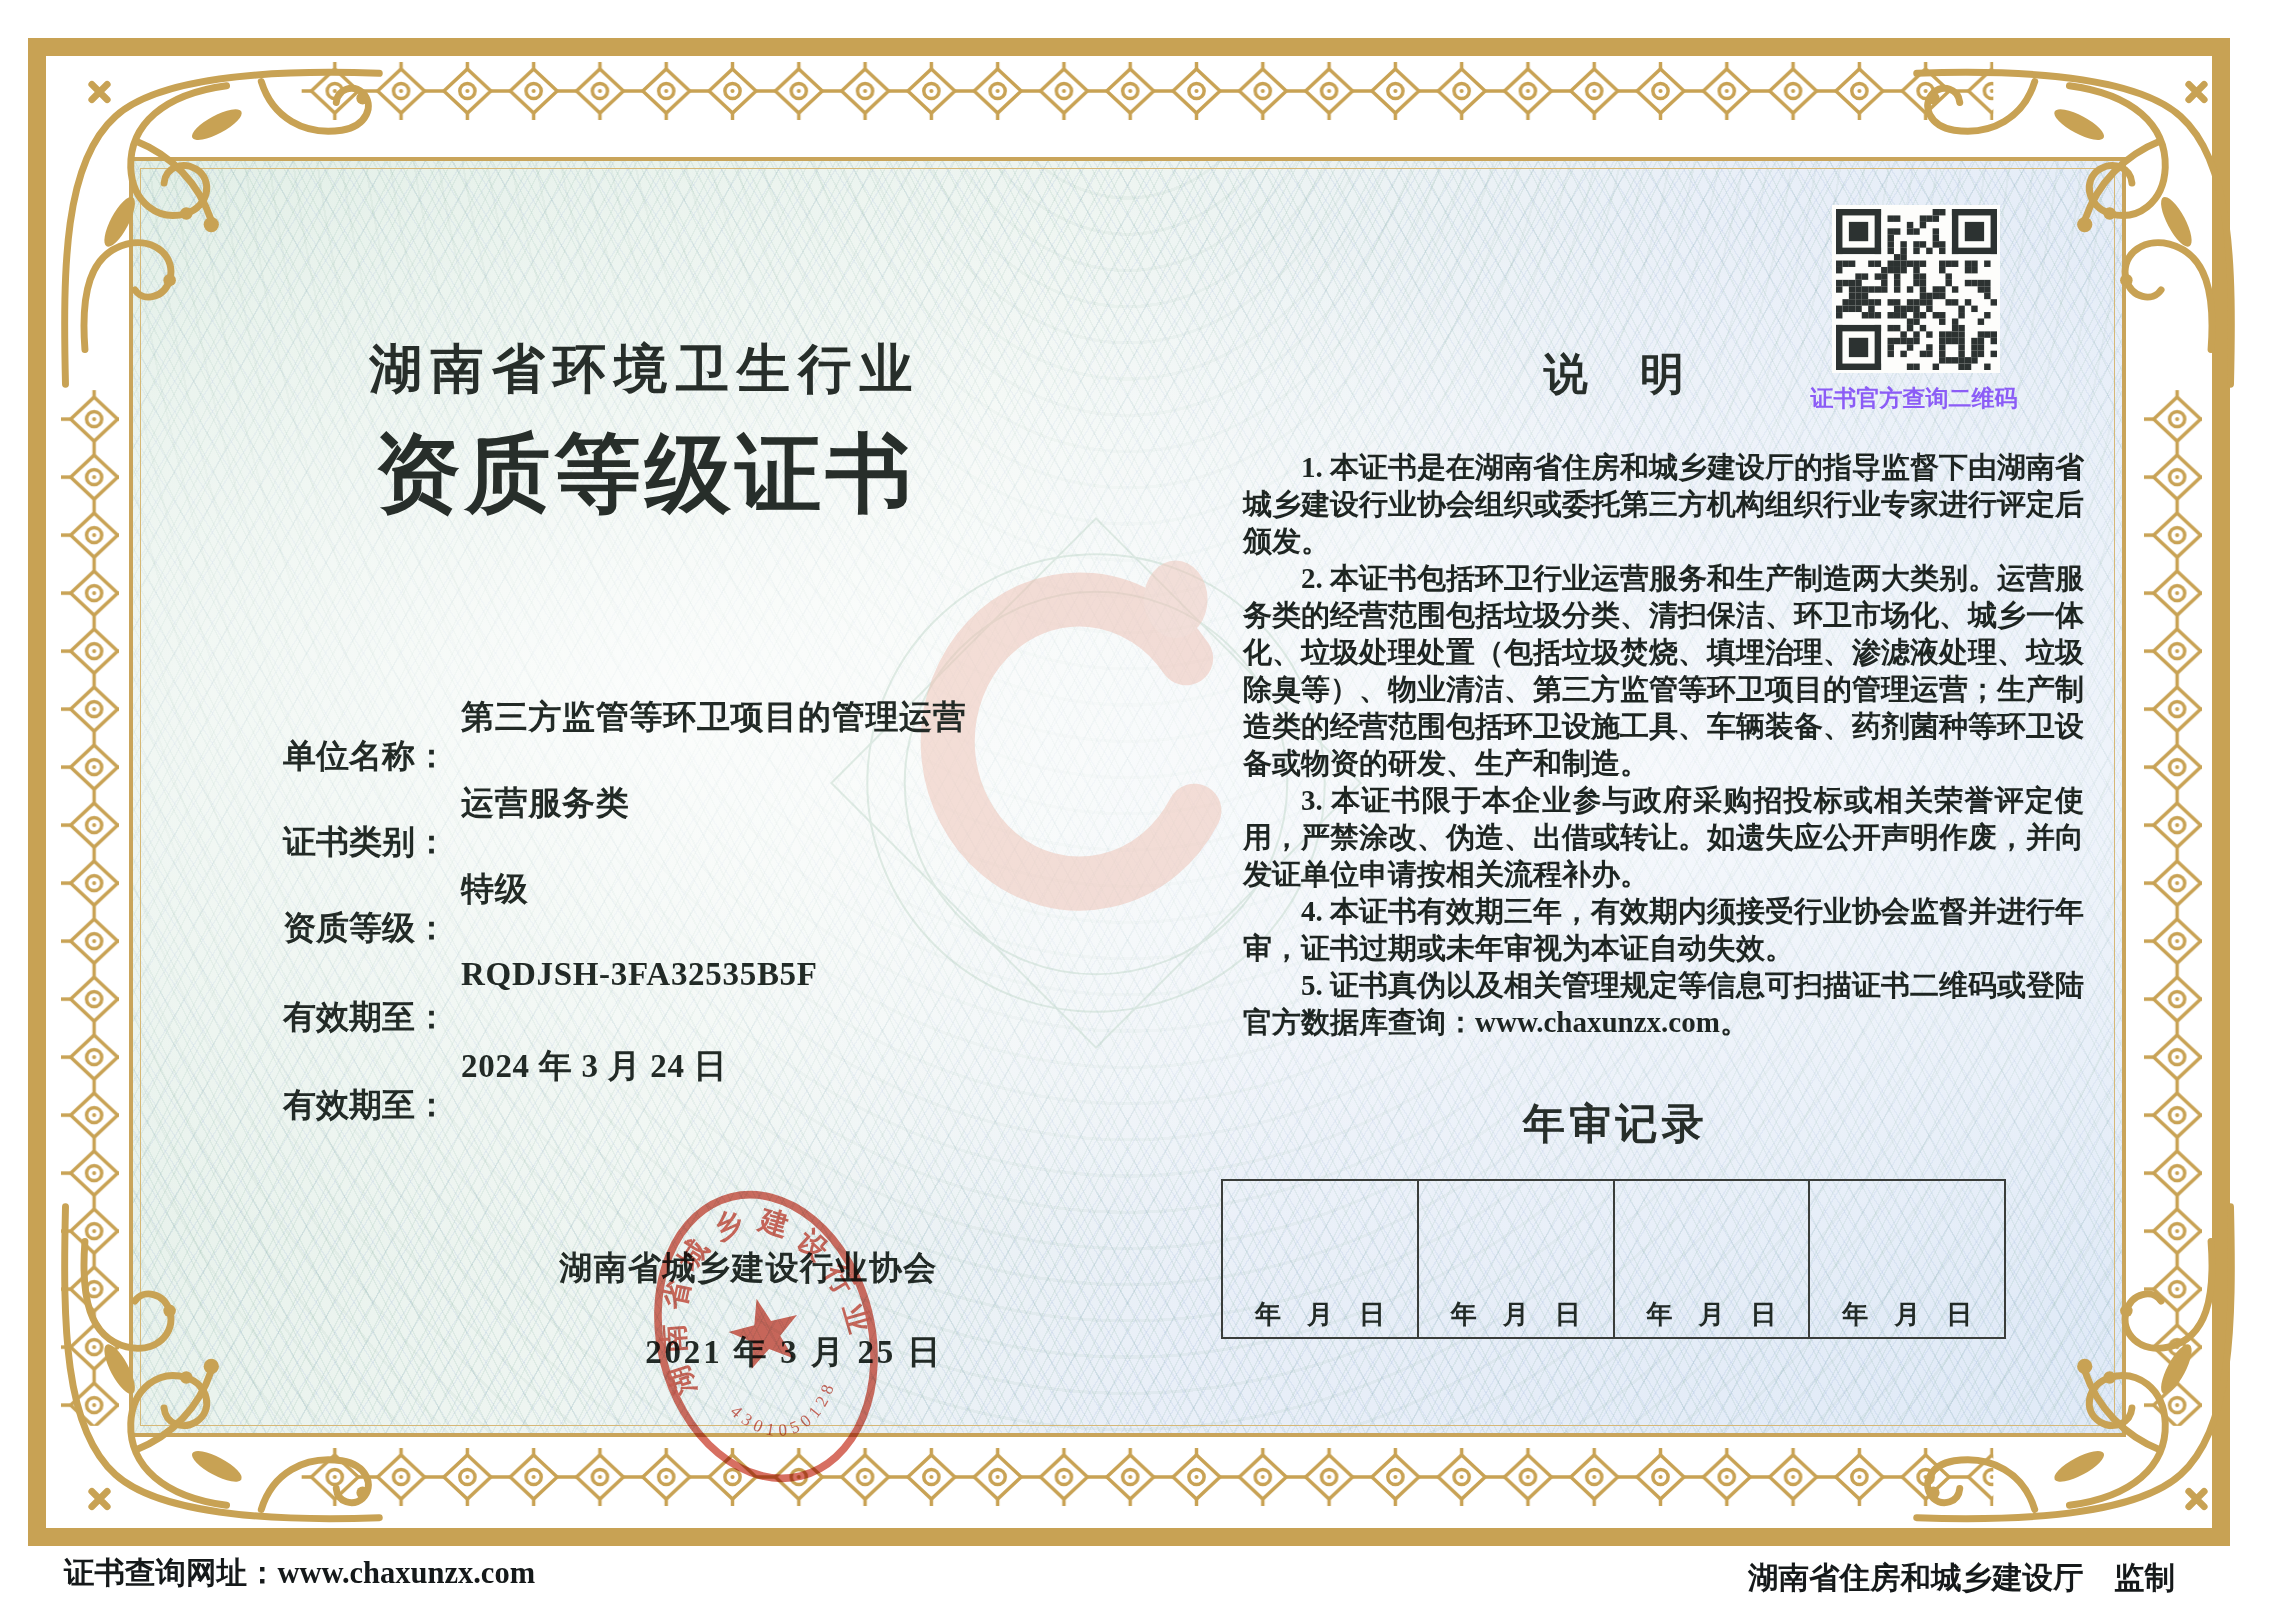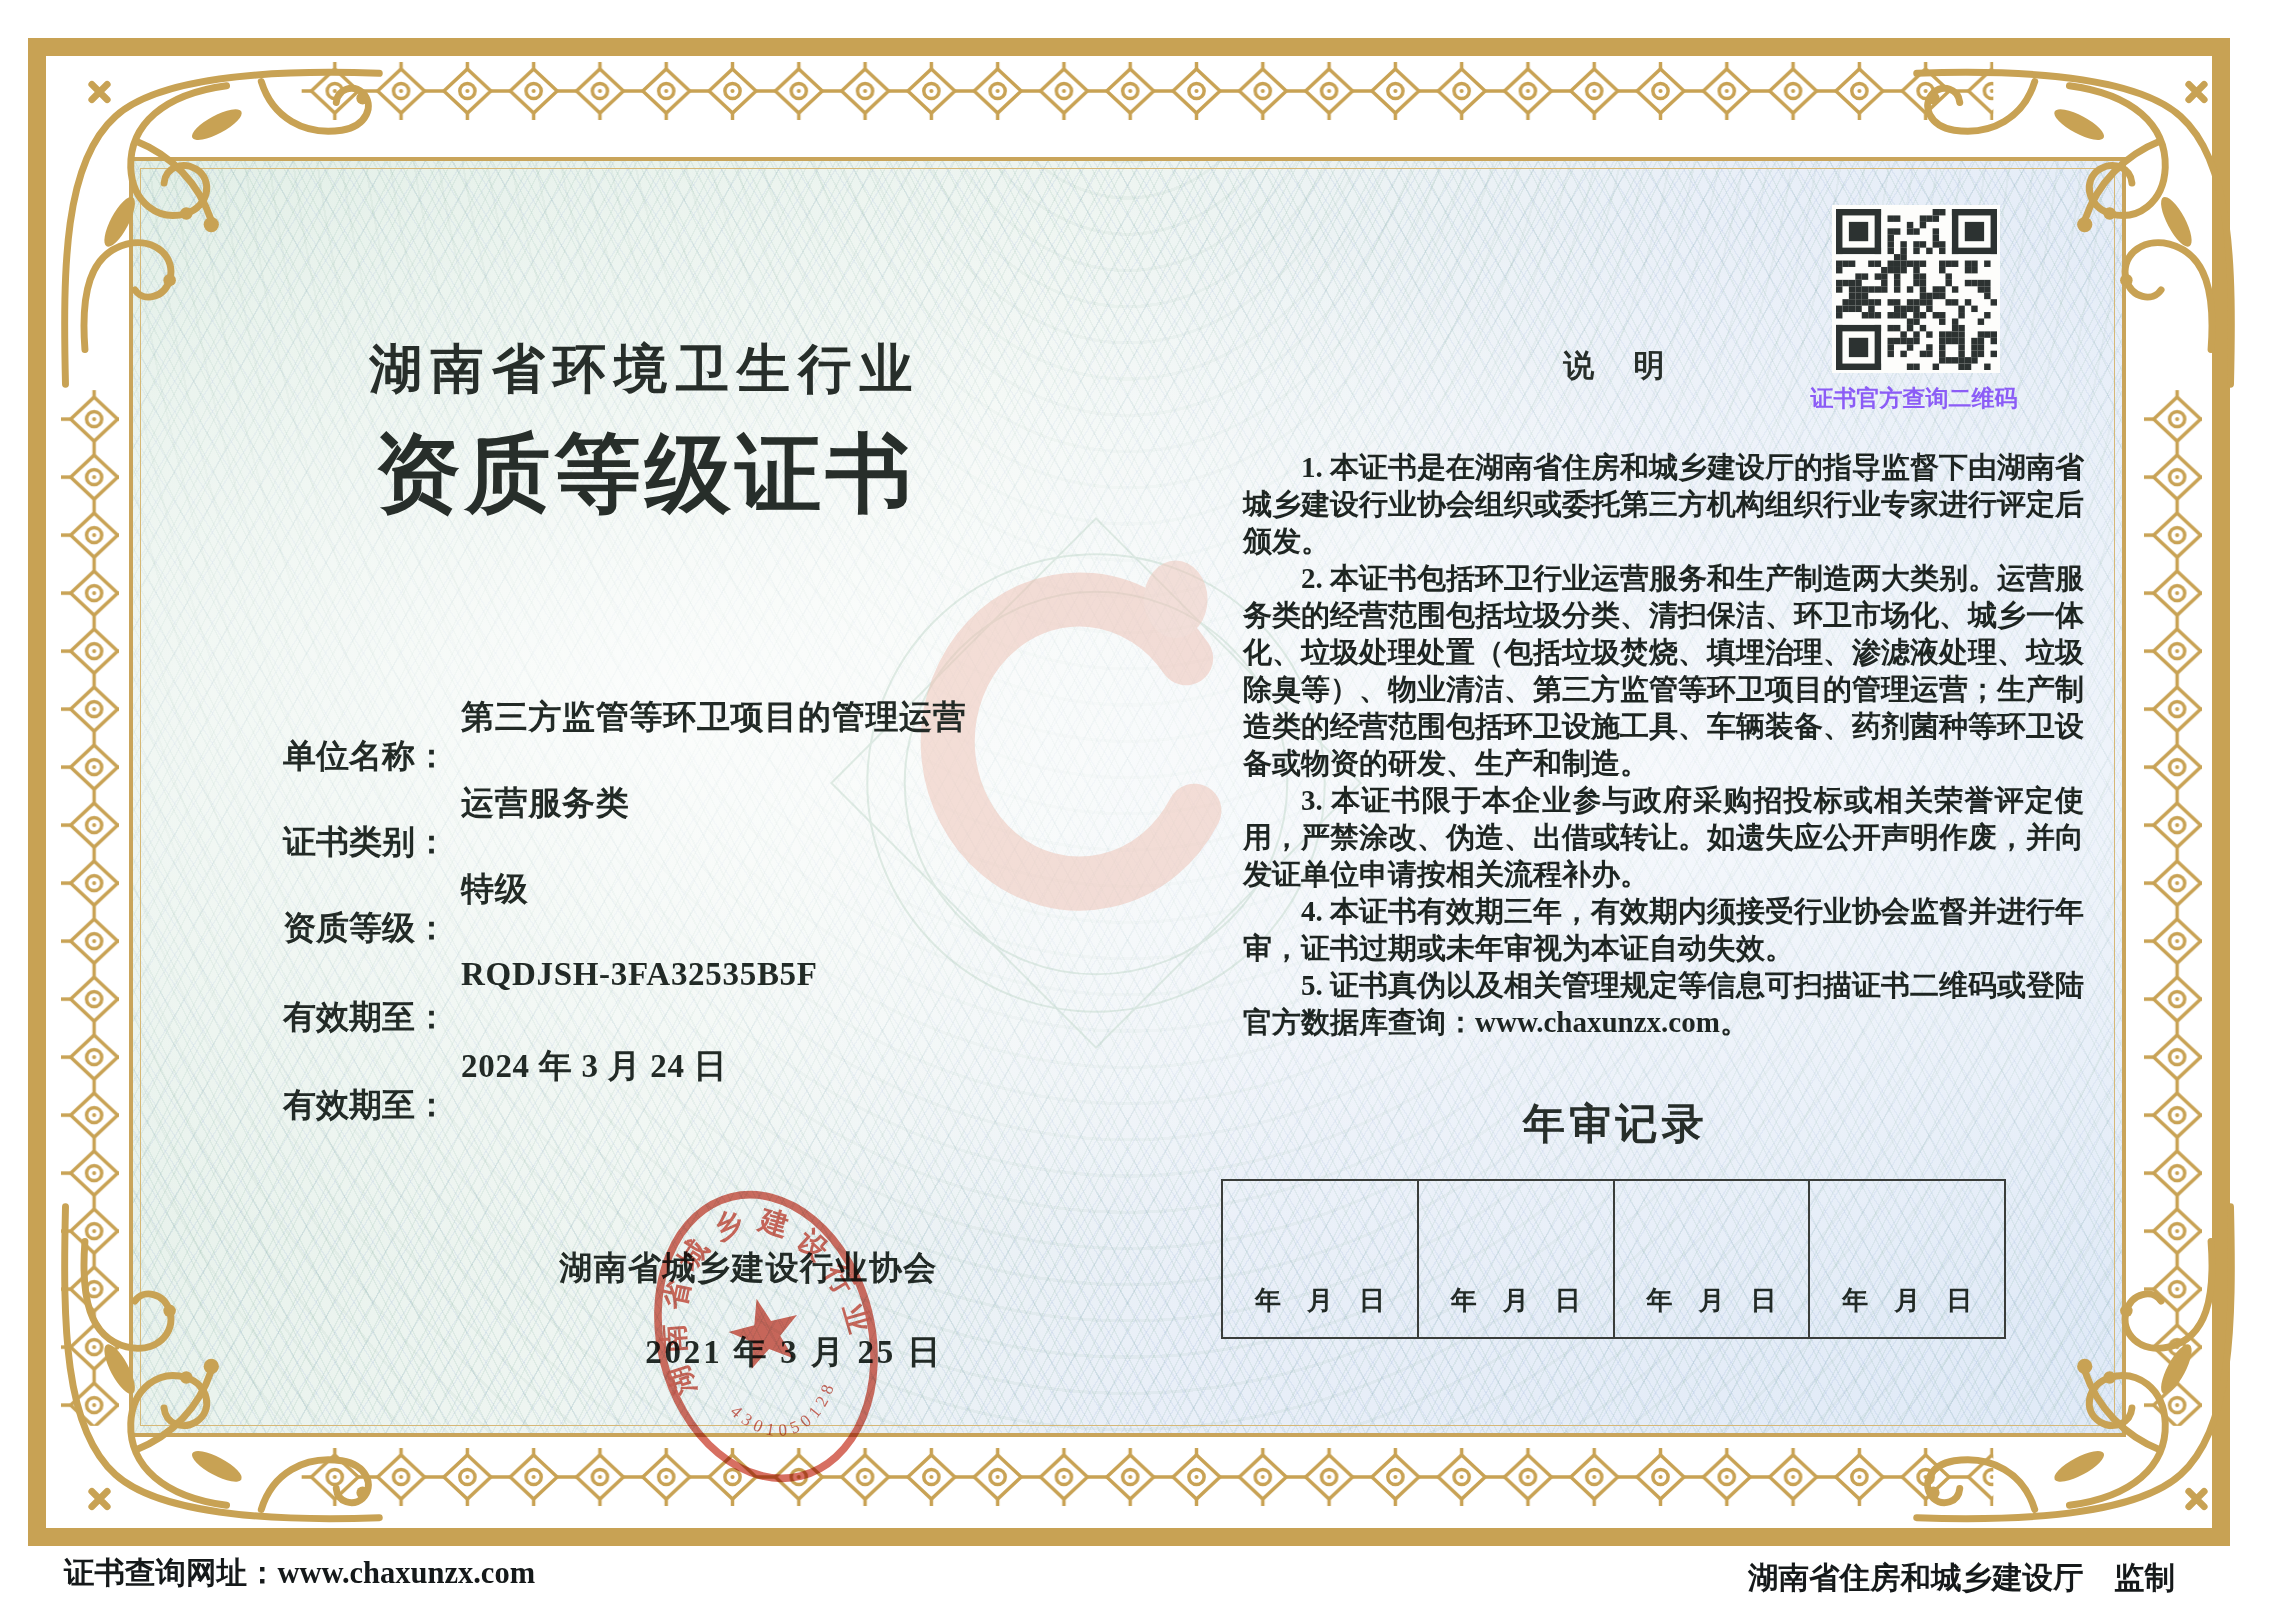--- a/index.html
+++ b/index.html
@@ -54,31 +54,31 @@
   .issue-date{left:485px;top:1330px;width:458px;text-align:right;font-size:33px;font-weight:bold;letter-spacing:2.8px;}
 
   .seal{left:651px;top:1180px;width:230px;height:313px;transform:rotate(-8deg);
         opacity:.9;mix-blend-mode:multiply;}
 
   .qr{left:1832px;top:205px;width:161px;height:161px;background:#fdfdfb;padding:3.5px;}
   .qr svg{width:100%;height:100%;display:block;}
   .qr-caption{left:1796px;top:383px;width:236px;text-align:center;font-size:23px;font-weight:bold;color:#8b5cf6;}
 
   .notes-title{left:1484px;top:345px;width:264px;text-align:center;
-    font-size:31px;font-weight:bold;letter-spacing:4.2px;color:#272e2a;}
+    font-size:44px;font-weight:bold;letter-spacing:4.2px;color:#272e2a;}
   .notes{left:1243px;top:449px;width:841px;font-size:29px;line-height:37px;
     font-weight:600;text-align:justify;color:#1e2522;}
   .notes p{margin:0;text-indent:2em;}
 
   .ar-title{left:1470px;top:1096px;width:291px;text-align:center;
     font-size:42px;font-weight:bold;letter-spacing:4.2px;color:#272e2a;}
   .ar-table{left:1221px;top:1179px;width:785px;height:160px;
     border:2.8px solid #3a3d3a;box-sizing:border-box;display:flex;}
   .ar-cell{flex:1;display:flex;align-items:flex-end;justify-content:center;
-    padding-bottom:19px;font-size:26px;font-weight:bold;box-sizing:border-box;}
+    padding-bottom:5px;font-size:26px;font-weight:bold;box-sizing:border-box;}
   .ar-cell + .ar-cell{border-left:2.8px solid #3a3d3a;}
 
   .footer-left{left:64px;top:1553px;font-size:30.5px;font-weight:bold;color:#15191a;}
   .footer-right{left:1748px;top:1558px;font-size:30.5px;font-weight:bold;color:#15191a;}
 
   .band{overflow:hidden;}
   .corner{width:361px;height:361px;}
   .flip-x{transform:scaleX(-1);}
   .flip-y{transform:scaleY(-1);}
   .flip-xy{transform:scale(-1,-1);}

